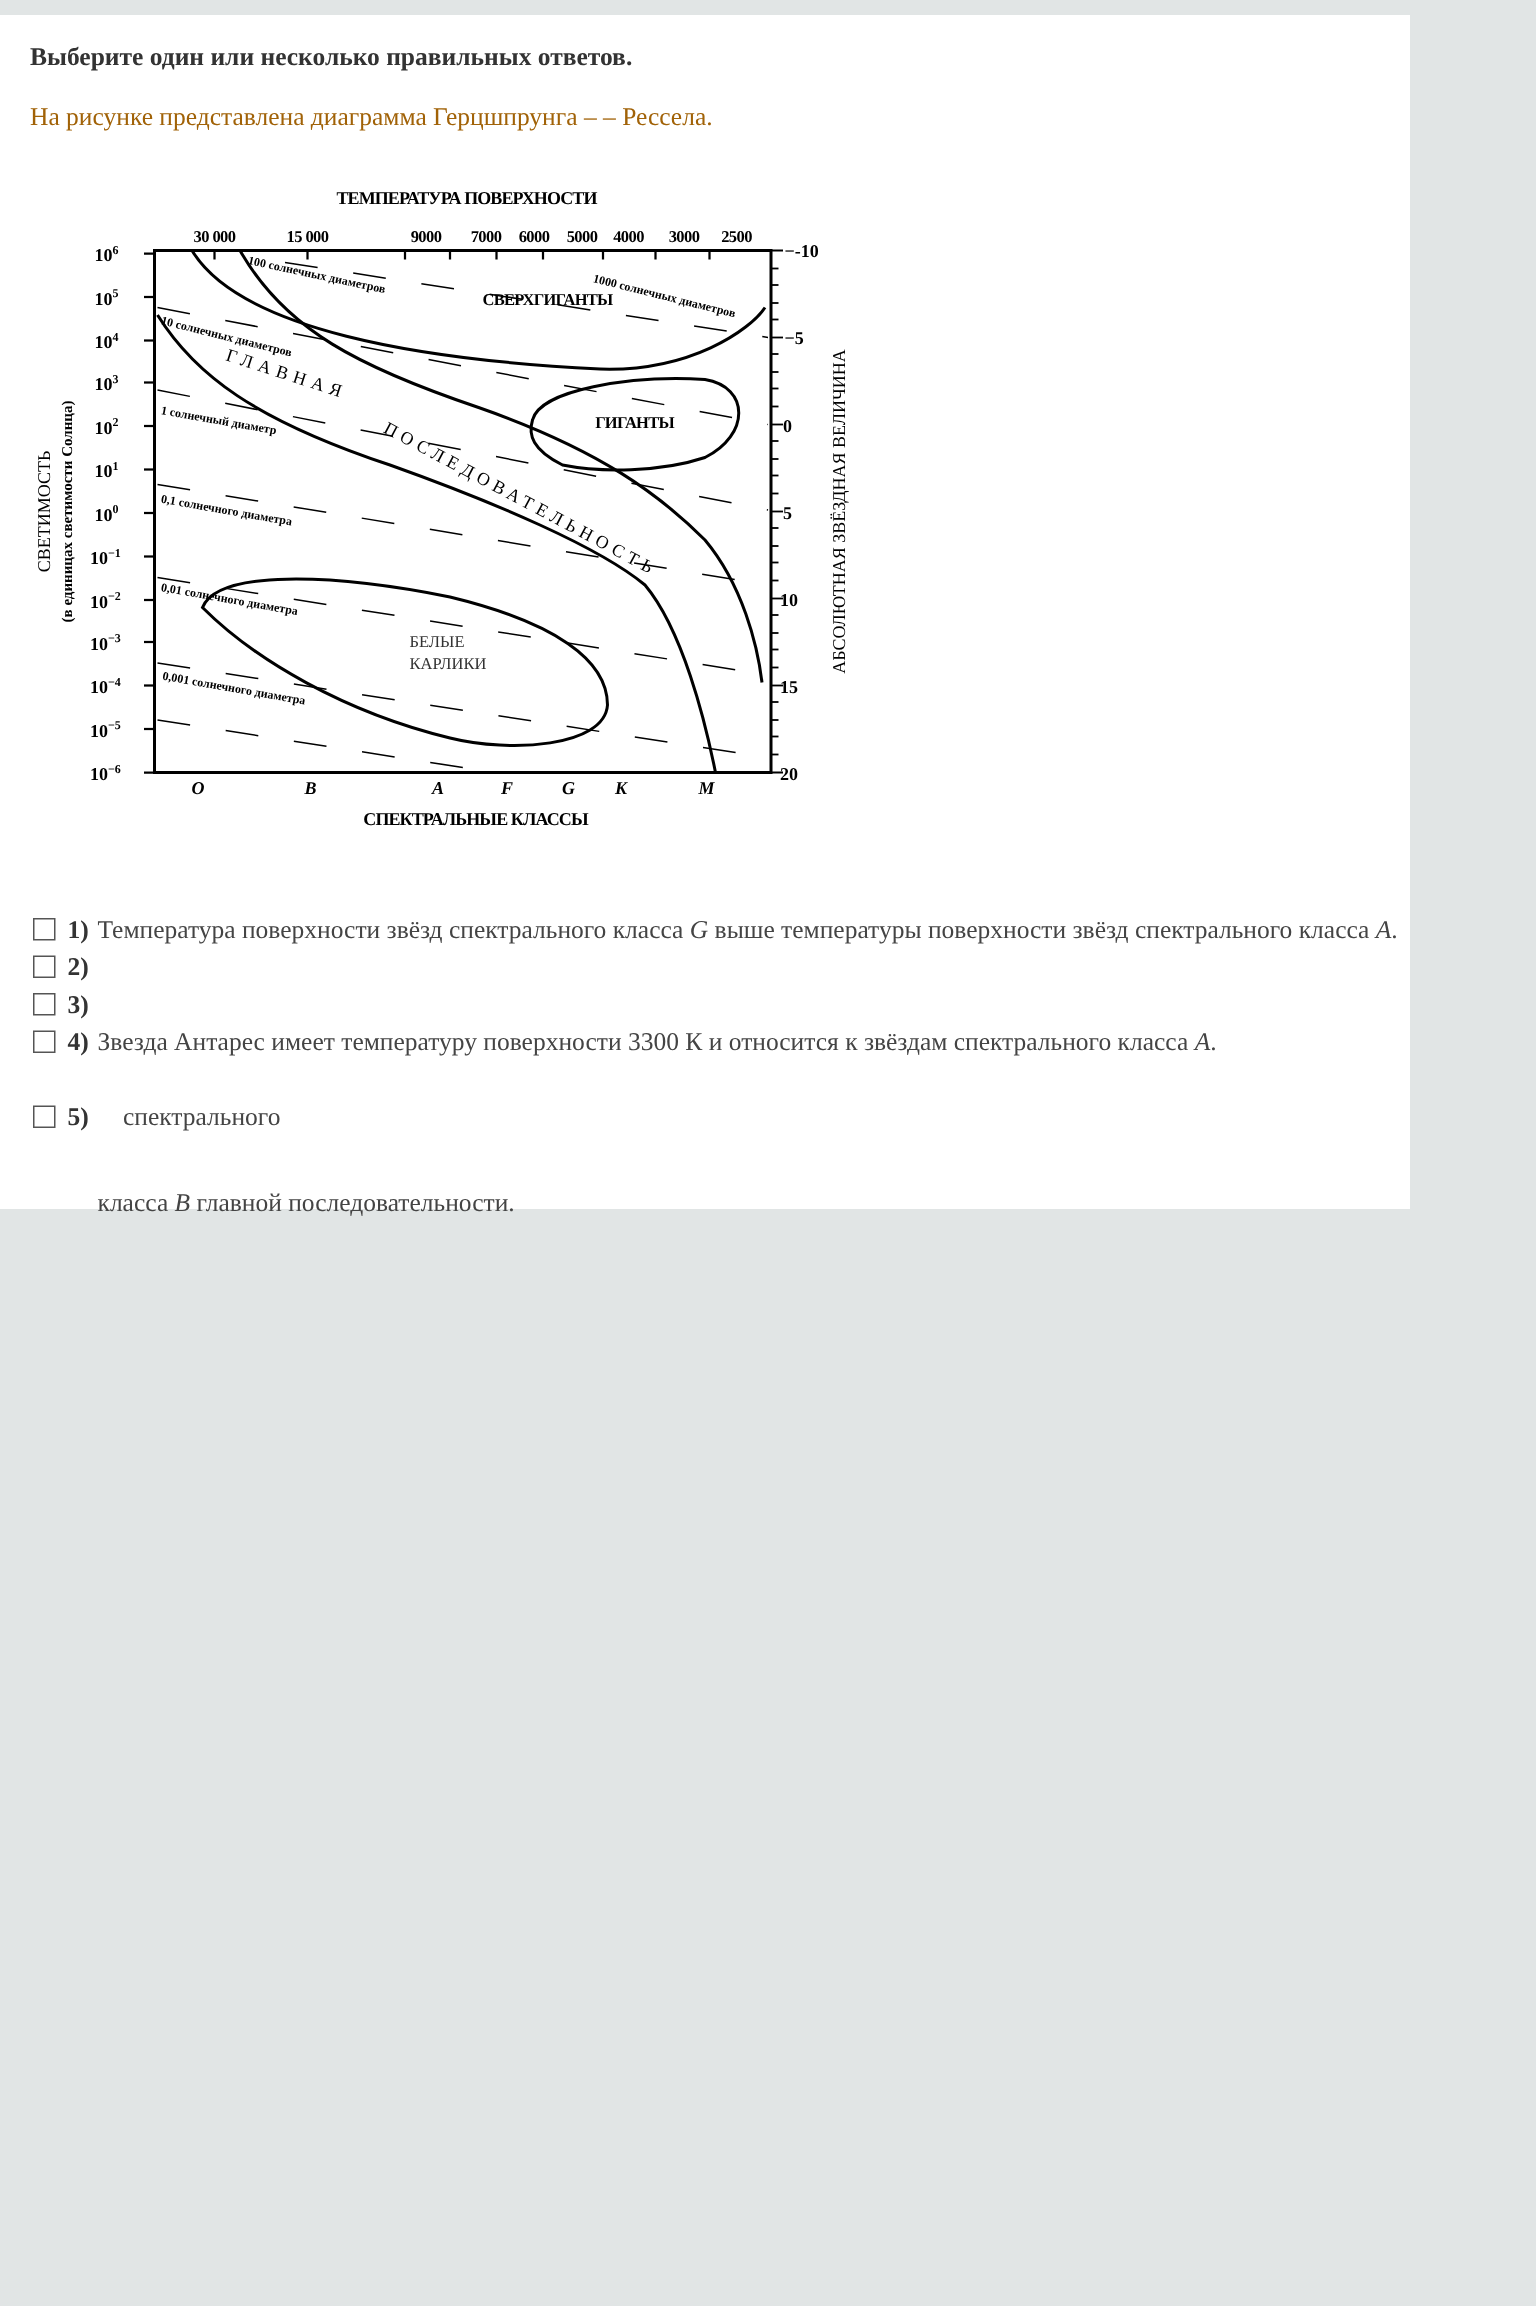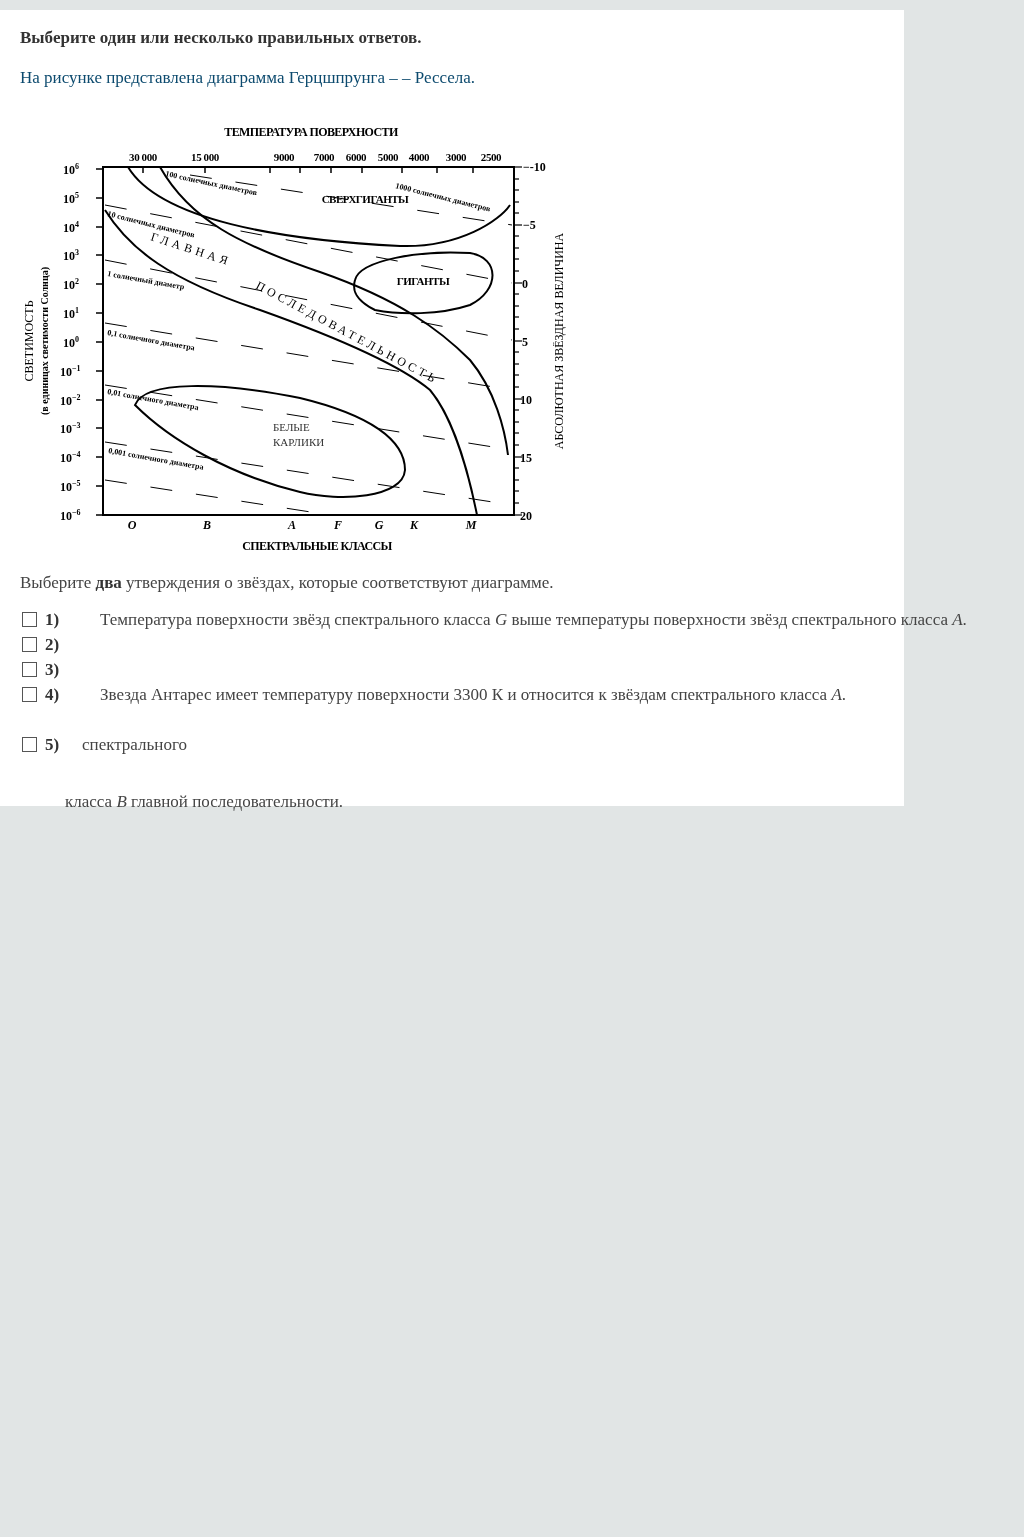--- a/index.html
+++ b/index.html
@@ -4,41 +4,42 @@
 <style>
   html, body { margin:0; padding:0; }
   body {
     width:1024px; height:1537px; background:#e1e5e5;
     font-family:"Liberation Serif", "DejaVu Serif", serif; color:#333;
     position:relative; overflow:hidden;
   }
   .card {
     position:absolute; left:0; top:10px; width:904px; height:796px;
     background:#ffffff;
+    padding-left:36px;
   }
   .instruction {
     position:absolute; left:20px; top:18px; font-size:17px; font-weight:bold; color:#333;
   }
   .intro {
-    position:absolute; left:20px; top:58px; font-size:17px; color:#0c4a6e;
+    position:absolute; left:20px; top:58px; font-size:17px; color:#a16207;
   }
   .figure { position:absolute; left:0; top:95px; width:600px; height:460px; }
   .figure svg { position:absolute; left:0; top:0; }
   .prompt {
     position:absolute; left:20px; top:563px; font-size:17px; color:#444;
   }
   .prompt b { color:#333; }
   .options { position:absolute; left:20px; top:597px; width:984px; font-size:17px; color:#444; }
   .opt { position:relative; height:25px; line-height:25px; white-space:nowrap; }
   .chk {
     position:absolute; left:2px; top:5px; width:15px; height:15px;
     border:1px solid #555; background:#fff; box-sizing:border-box; cursor:pointer;
   }
   .num { position:absolute; left:25px; font-weight:bold; color:#333; }
-  .txt { position:absolute; left:45px;margin-left:35px; }
+  .txt { position:absolute; left:45px; }
   .opt5 { height:75px; }
   .opt5 .l1 { position:absolute; left:56px; right:0; top:0; text-align:justify; text-align-last:justify; }
   .opt5 .chk { top:30px; }
   .opt5 .num { top:25px; }
   .opt5 .l2 { position:absolute; left:62px; top:25px; }
   .opt5 .l3 { position:absolute; left:45px; top:50px;margin-top:32px; }
   i { font-style:italic; }
 </style>
 </head>
 <body>
@@ -202,21 +203,20 @@
         <text transform="translate(165,166) rotate(12)">100 солнечных диаметров</text>
         <text transform="translate(107,206) rotate(14)">10 солнечных диаметров</text>
         <text transform="translate(107,266) rotate(10)">1 солнечный диаметр</text>
         <text transform="translate(107,325) rotate(10)">0,1 солнечного диаметра</text>
         <text transform="translate(107,384) rotate(10)">0,01 солнечного диаметра</text>
         <text transform="translate(108,443) rotate(10)">0,001 солнечного диаметра</text>
       </g>
     </svg>
   </div>
 
-  <div class="prompt"><span>Выберите </span><b>два</b><span> утверждения о звёздах, которые соответствуют диаграмме.</span></div>
 
   <div class="options">
     <div class="opt">
       <span class="chk"></span>
       <span class="num">1)</span>
       <span class="txt"><span>Температура поверхности звёзд спектрального класса  </span><i>G</i><span> выше температуры поверхности звёзд спектрального класса  </span><i>A</i><span>.</span></span>
     </div>
     <div class="opt">
       <span class="chk"></span>
       <span class="num">2)</span>

